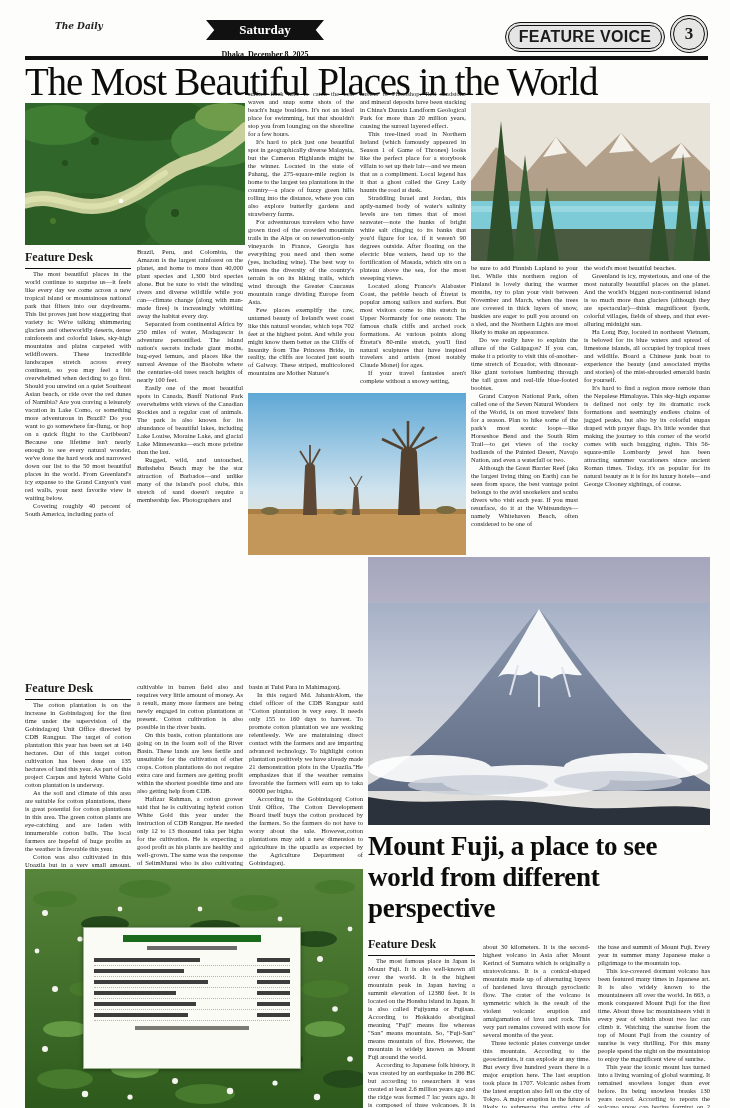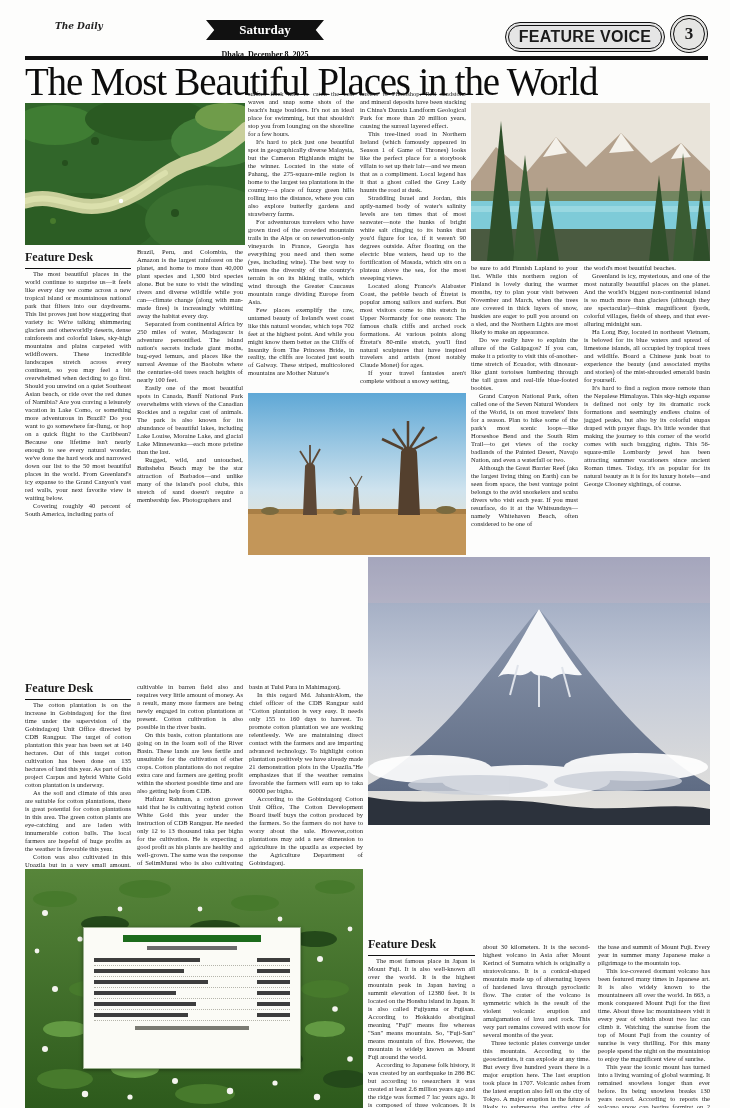--- a/index.html
+++ b/index.html
@@ -342,20 +342,21 @@
             <ellipse cx="158" cy="224" rx="84" ry="16"></ellipse>
             <ellipse cx="268" cy="210" rx="72" ry="14"></ellipse>
         </g>
         <g fill="#c9ced8" opacity="0.8">
           <ellipse cx="110" cy="228" rx="70" ry="10"></ellipse>
             <ellipse cx="250" cy="224" rx="64" ry="10"></ellipse>
         </g>
         <path d="M0,268 L0,240 C60,252 120,236 190,248 C250,257 300,244 342,252 L342,268 Z" fill="#2c323c"></path>
       </svg>
     </div>
+    <h2 class="fuji-h">Mount Fuji, a place to see world from different perspective</h2>
     <div class="byline byline-fuji">
       <span>Feature Desk</span>
       <div class="byline-rule"></div>
     </div>
     <div class="col fc1">
         <p class="para">The most famous place in Japan is Mount Fuji. It is also well-known all over the world. It is the highest mountain peak in Japan having a summit elevation of 12380 feet. It is located on the Honshu island in Japan. It is also called Fujiyama or Fujisan. According to Hokkaido aboriginal meaning "Fuji" means fire whereas "San" means mountain. So, "Fuji-San" means mountain of fire. However, the mountain is widely known as Mount Fuji around the world.</p>
         <p class="para">According to Japanese folk history, it was created by an earthquake in 286 BC but according to researchers it was created at least 2.6 million years ago and the ridge was formed 7 lac years ago. It is composed of three volcanoes. It is located only one hundred kilometers from Tokyo. Its peak is clearly spotted on a sunny day even from Tokyo. On its northern slopes, there are five lakes known as Five Fuji Lakes located at the base of Mount Fuji created by the previous eruption of the volcano itself.</p>
       </div>
     <div class="col cont fc2">
         <p class="para">about 30 kilometers. It is the second-highest volcano in Asia after Mount Kerinci of Sumatra which is originally a stratovolcano. It is a conical-shaped mountain made up of alternating layers of hardened lava through pyroclastic flow. The crater of the volcano is symmetric which is the result of the violent volcanic eruption and amalgamation of lava and rock. This very part remains covered with snow for several months of the year.</p>

